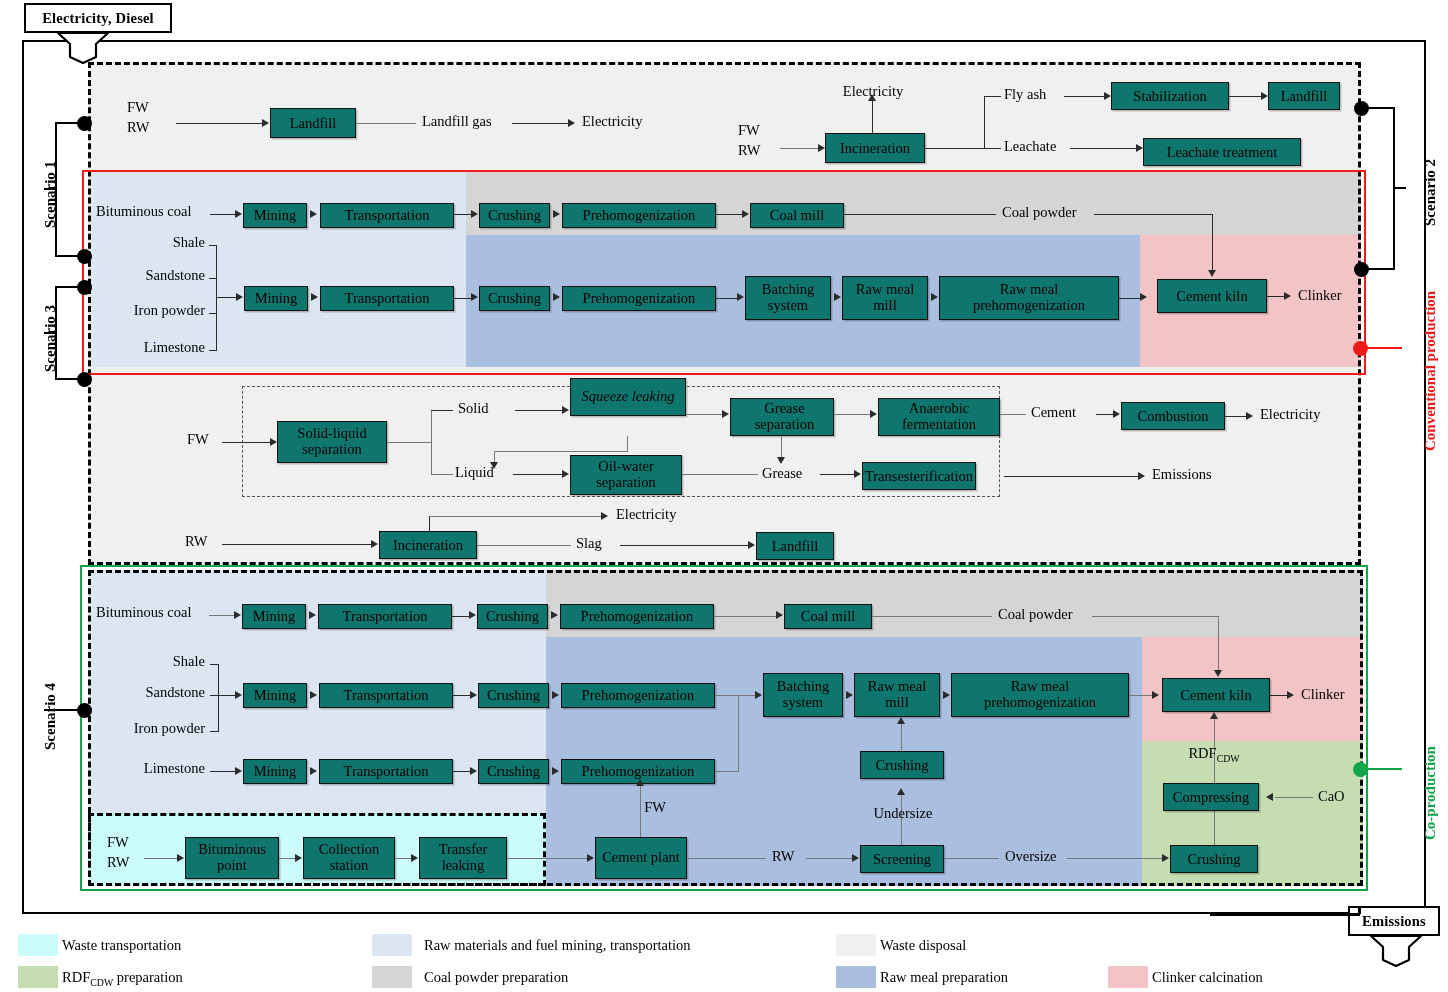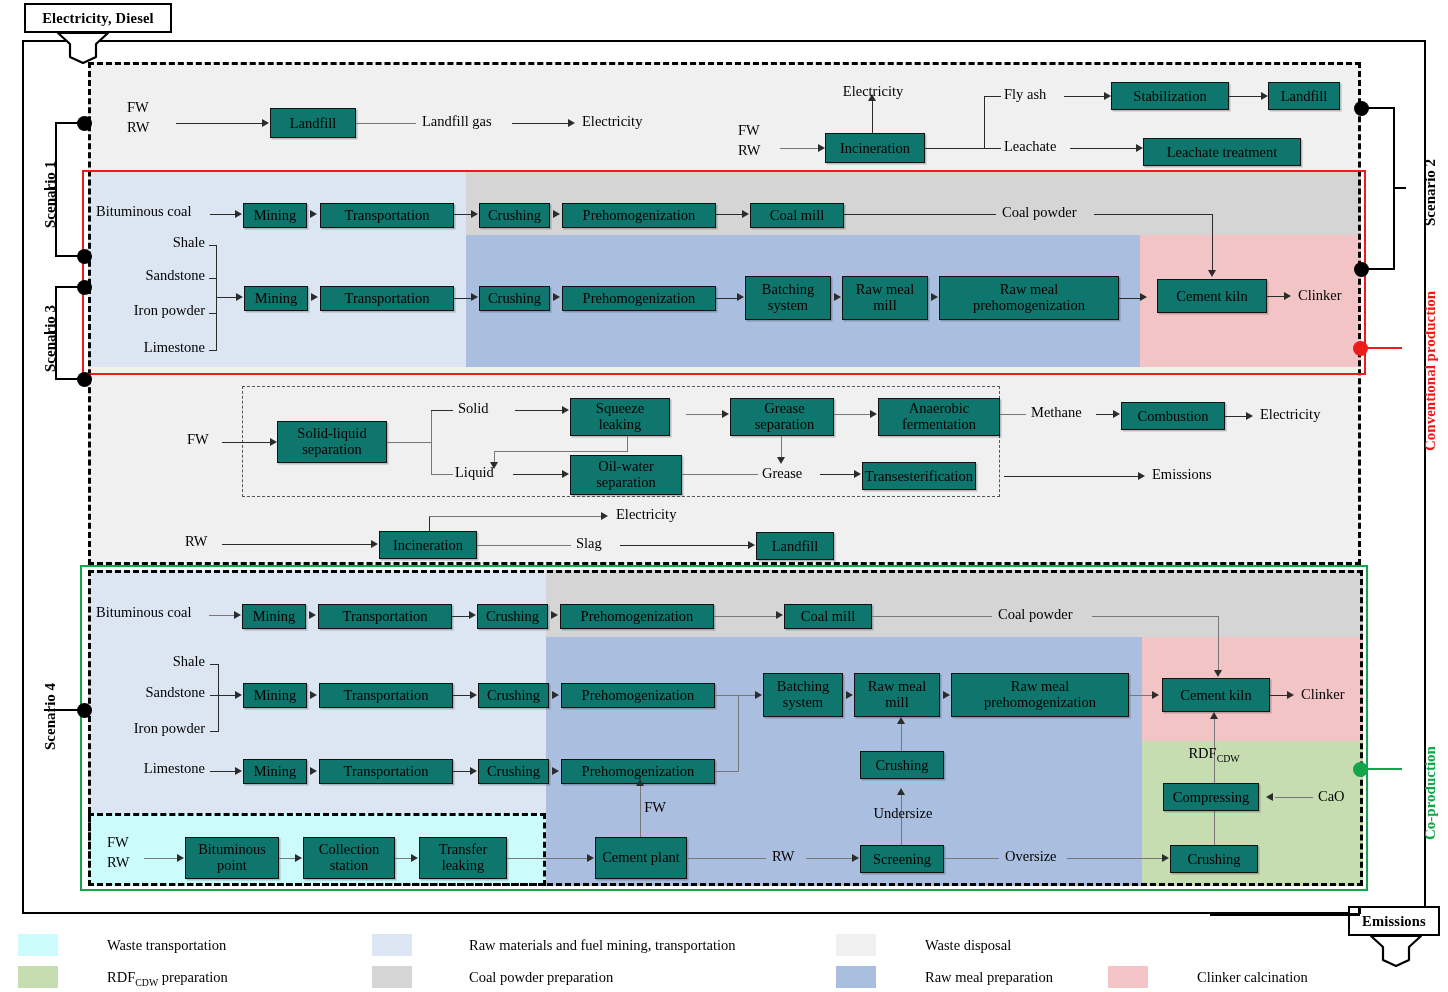--- a/index.html
+++ b/index.html
@@ -58,21 +58,21 @@
   
   .dot{position:absolute;border-radius:50%;background:#000;}
   .dot.red{background:#ef1a1a;}
   .dot.green{background:#12a54a;}
 
   
   .brk{position:absolute;background:#000;}
 
   
   .lgd-sw{position:absolute;width:40px;height:22px;}
-  .lgd-tx{position:absolute;font-size:14.5px;white-space:nowrap;margin-left:45px;}
+  .lgd-tx{position:absolute;font-size:14.5px;white-space:nowrap;}
   sub{font-size:.68em;}
 </style>
 </head>
 <body>
 
 <div id="root">
 
   <div class="frame" style="left:22px;top:40px;width:1404px;height:874px;"></div>
 
   <div class="flag" style="left:24px;top:3px;width:148px;height:30px;">
@@ -225,35 +225,35 @@
 
   <div class="ln lnh" style="left:387px;top:442px;width:45px;background:#777;"></div>
   <div class="ln lnv" style="left:431px;top:410px;height:65px;background:#777;"></div>
   <div class="ln lnh" style="left:431px;top:410px;width:22px;"></div>
   <div class="ln lnh" style="left:431px;top:474px;width:22px;background:#777;"></div>
   <div class="lbl" style="left:458px;top:401px;">Solid</div>
   <div class="lbl" style="left:455px;top:465px;">Liquid</div>
 
   <div class="ln lnh" style="left:515px;top:410px;width:48px;"></div>
   <div class="ar ar-r" style="left:562px;top:406px;"></div>
-  <div class="pbox two" style="left:570px;top:398px;width:100px;height:38px;">
+  <div class="pbox two" style="left:570px;top:378px;width:116px;height:38px;font-style:italic;">
     <span>Squeeze leaking</span>
   </div>
   <div class="ln lnh" style="left:686px;top:414px;width:37px;background:#777;"></div>
   <div class="ar ar-r" style="left:722px;top:410px;"></div>
   <div class="pbox two" style="left:730px;top:398px;width:104px;height:38px;padding-left:8px;">
     <span>Grease separation</span>
   </div>
   <div class="ln lnh" style="left:834px;top:414px;width:37px;background:#777;"></div>
   <div class="ar ar-r" style="left:870px;top:410px;"></div>
   <div class="pbox two" style="left:878px;top:398px;width:122px;height:38px;">
     <span>Anaerobic fermentation</span>
   </div>
   <div class="ln lnh" style="left:1000px;top:414px;width:26px;background:#777;"></div>
-  <div class="lbl" style="left:1031px;top:405px;">Methane</div>
+  <div class="lbl" style="left:1031px;top:405px;">Cement</div>
   <div class="ln lnh" style="left:1096px;top:414px;width:18px;"></div>
   <div class="ar ar-r" style="left:1113px;top:410px;"></div>
   <div class="pbox" style="left:1121px;top:402px;width:104px;height:28px;">Combustion</div>
   <div class="ln lnh" style="left:1225px;top:416px;width:22px;"></div>
   <div class="ar ar-r" style="left:1246px;top:412px;"></div>
   <div class="lbl" style="left:1260px;top:407px;">Electricity</div>
 
   <div class="ln lnv" style="left:627px;top:436px;height:16px;background:#777;"></div>
   <div class="ln lnh" style="left:494px;top:451px;width:134px;background:#777;"></div>
   <div class="ln lnv" style="left:494px;top:451px;height:12px;background:#777;"></div>

